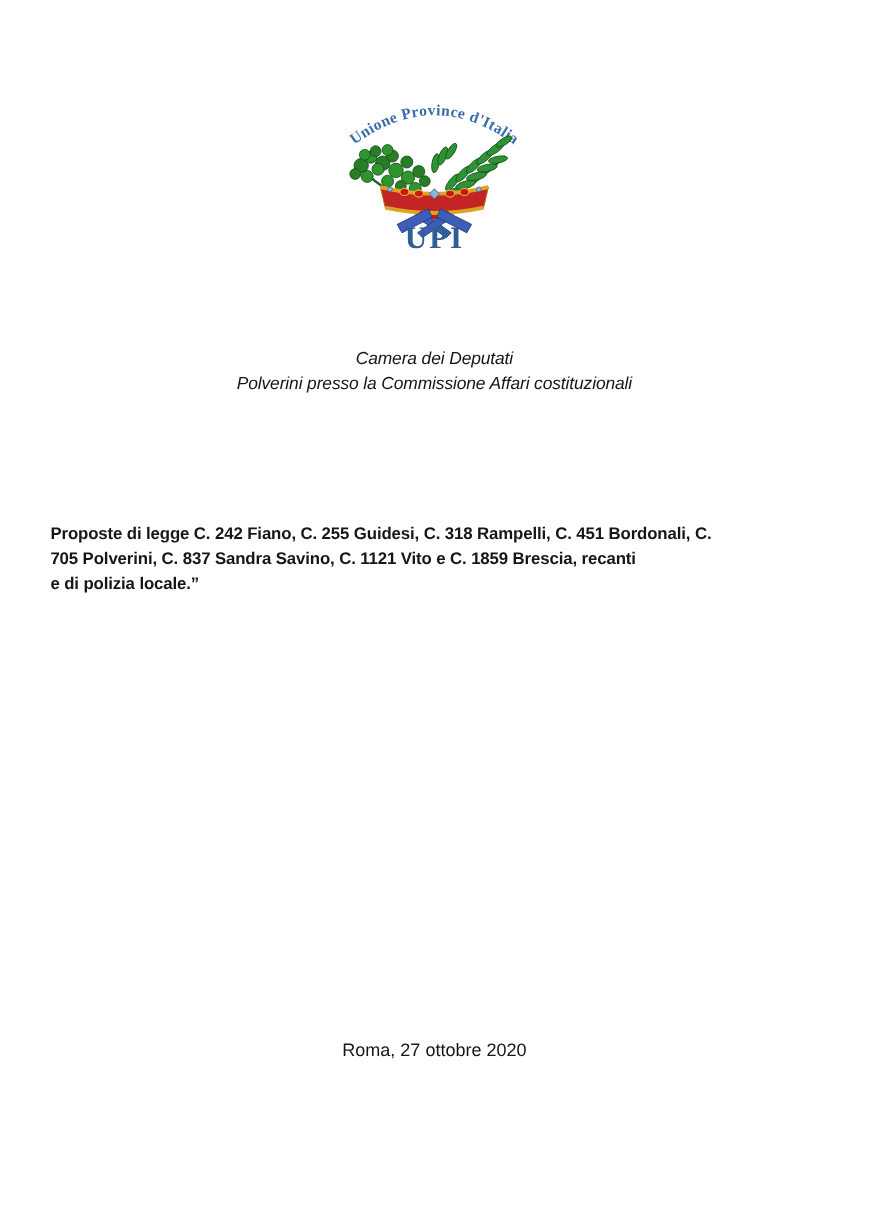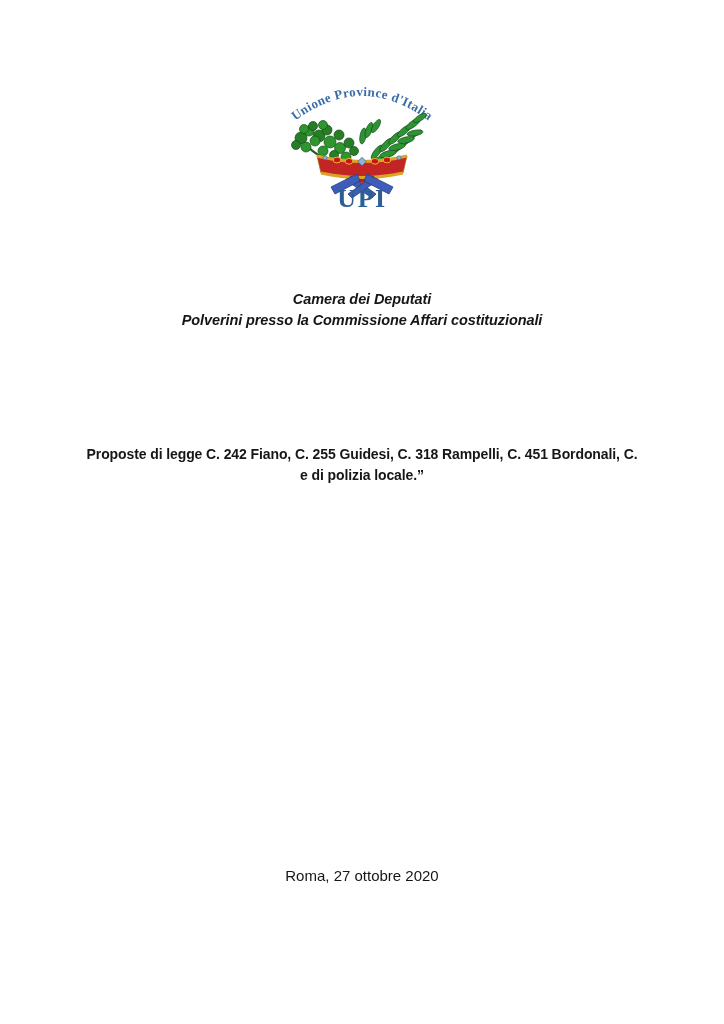--- a/index.html
+++ b/index.html
@@ -15,31 +15,31 @@
   .logo{
     position:absolute;
     left:279px;top:84px;
     width:166px;height:134px;
   }
   .heading{
     position:absolute;
     top:289px;left:0;
     width:724px;
     text-align:center;
-    font-weight:bold;
+    font-weight:normal;
     font-style:italic;
     font-size:14.5px;
     line-height:20.5px;
     letter-spacing:-0.1px;
   }
   .body-par{
     position:absolute;
-    top:444px;left:42px;
+    top:434px;left:42px;
     width:640px;
-    text-align:center;
+    text-align:left;
     font-weight:bold;
     font-size:14px;
     line-height:20.8px;
     letter-spacing:-0.1px;
   }
   .date-line{
     position:absolute;
     top:867px;left:0;
     width:724px;
     text-align:center;
@@ -136,18 +136,19 @@
     <text class="upi-text" x="83" y="123" text-anchor="middle" fill="#2d5f94">UPI</text>
   </svg>
 
   <div class="heading">
     <div>Camera dei Deputati</div>
     <div>Polverini presso la Commissione Affari costituzionali</div>
   </div>
 
   <div class="body-par">
     <div>Proposte di legge C. 242 Fiano, C. 255 Guidesi, C. 318 Rampelli, C. 451 Bordonali, C.</div>
+    <div>705 Polverini, C. 837 Sandra Savino, C. 1121 Vito e C. 1859 Brescia, recanti</div>
     <div>e di polizia locale.”</div>
   </div>
 
   <div class="date-line">Roma, 27 ottobre 2020</div>
 
 </div>
 
 </body></html>

